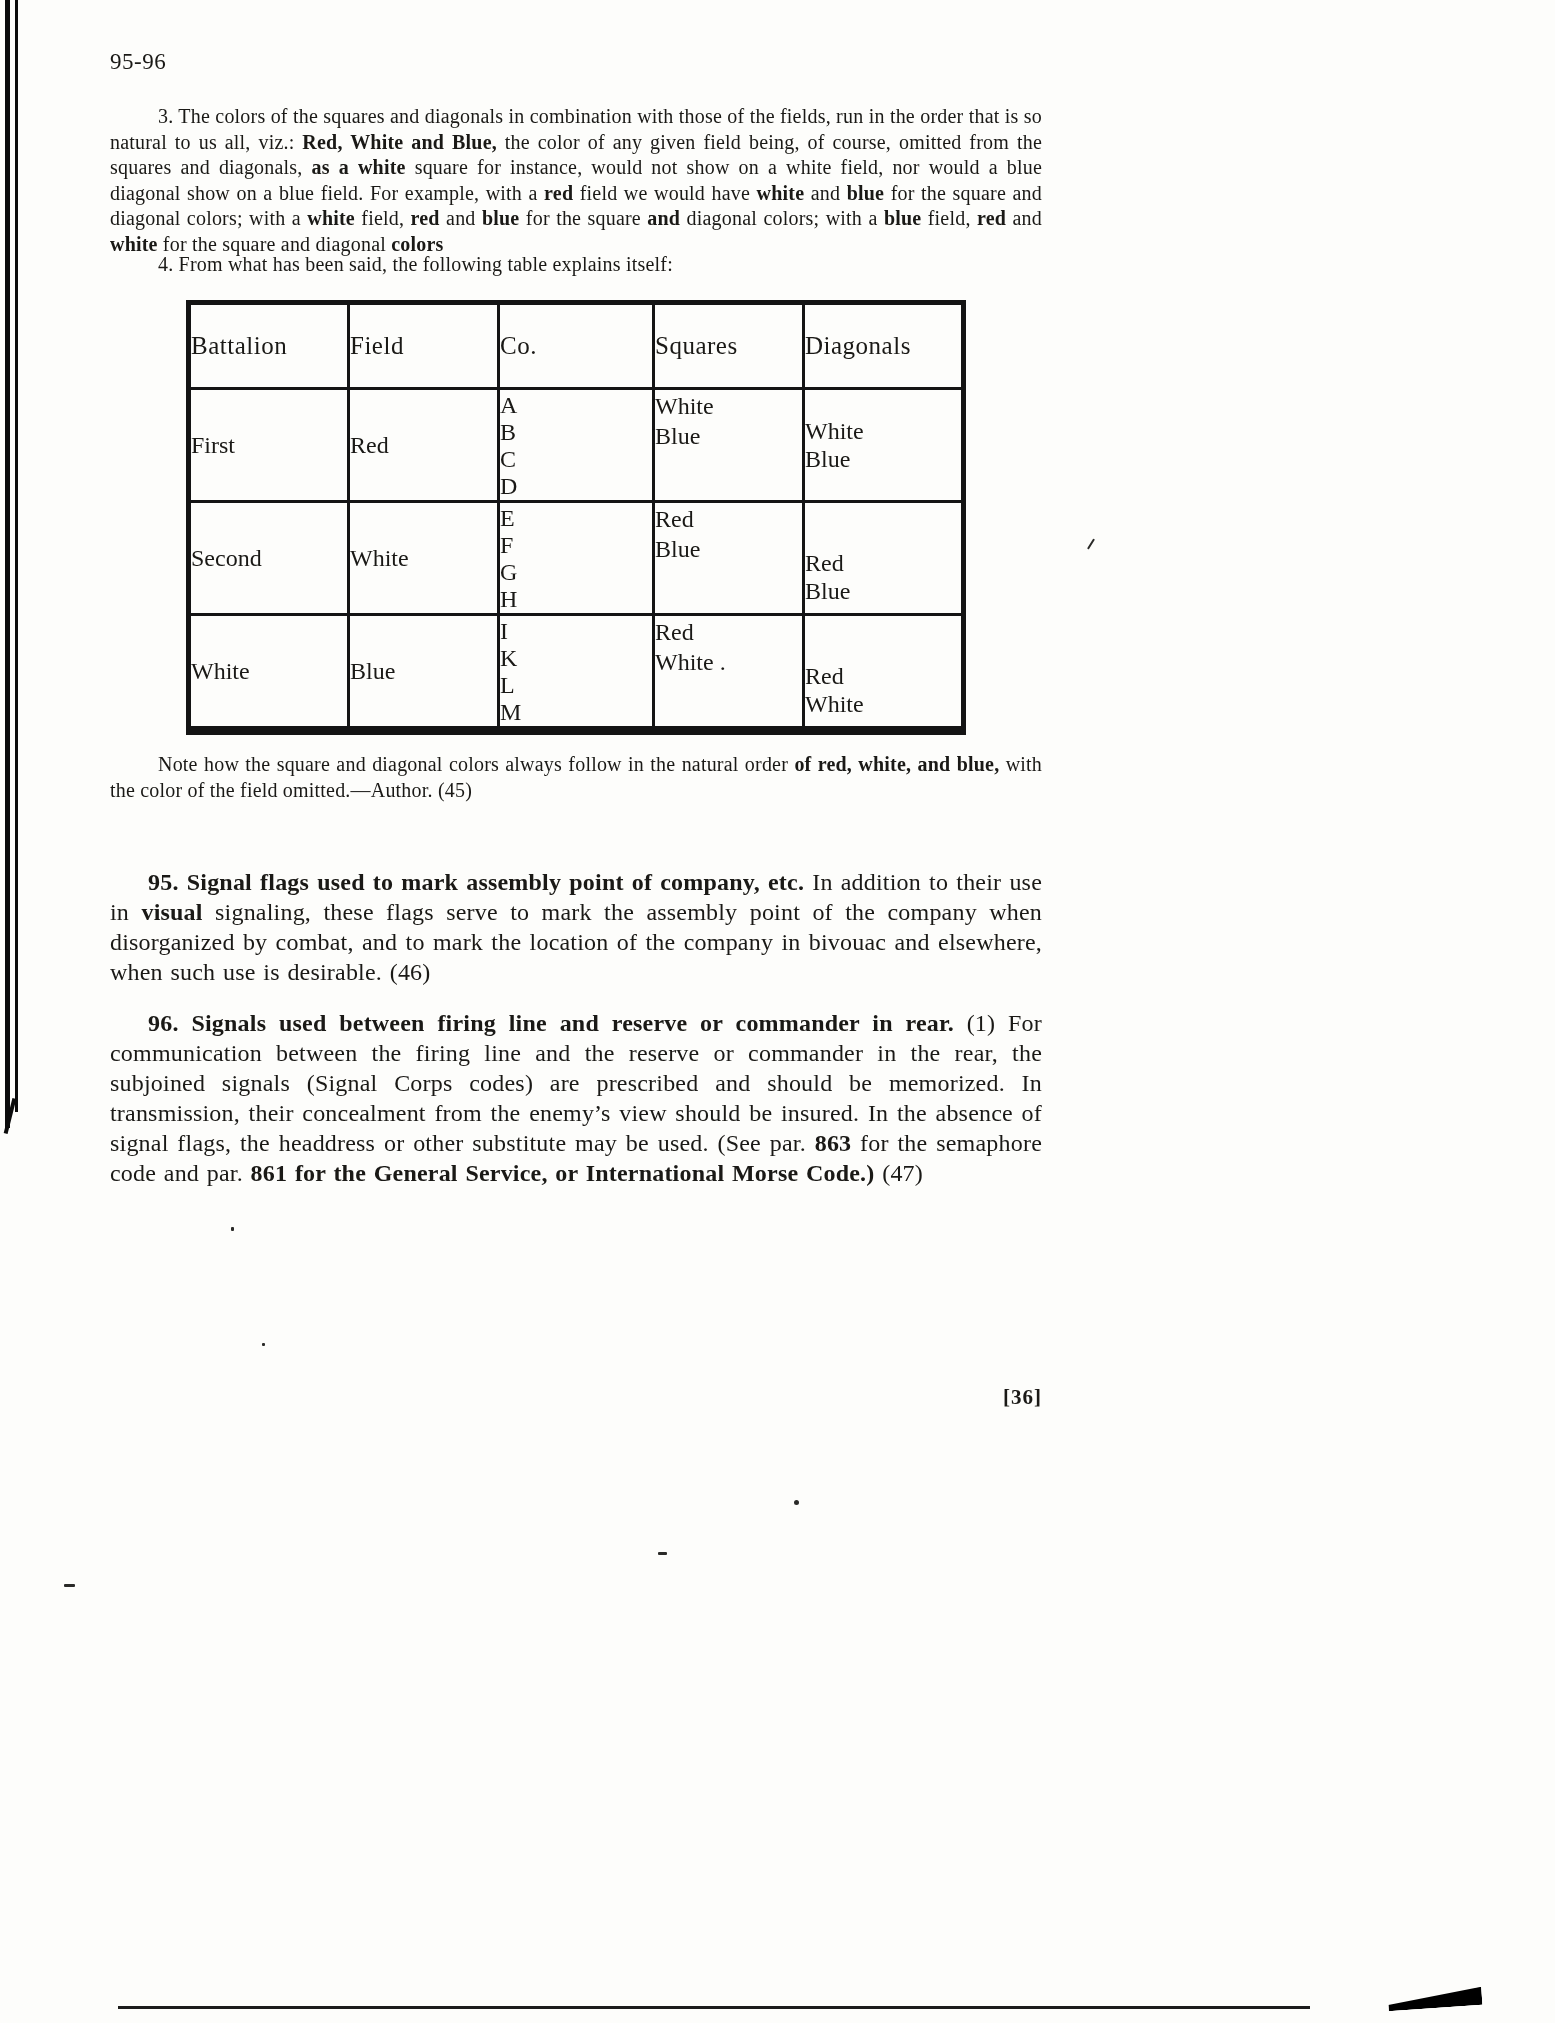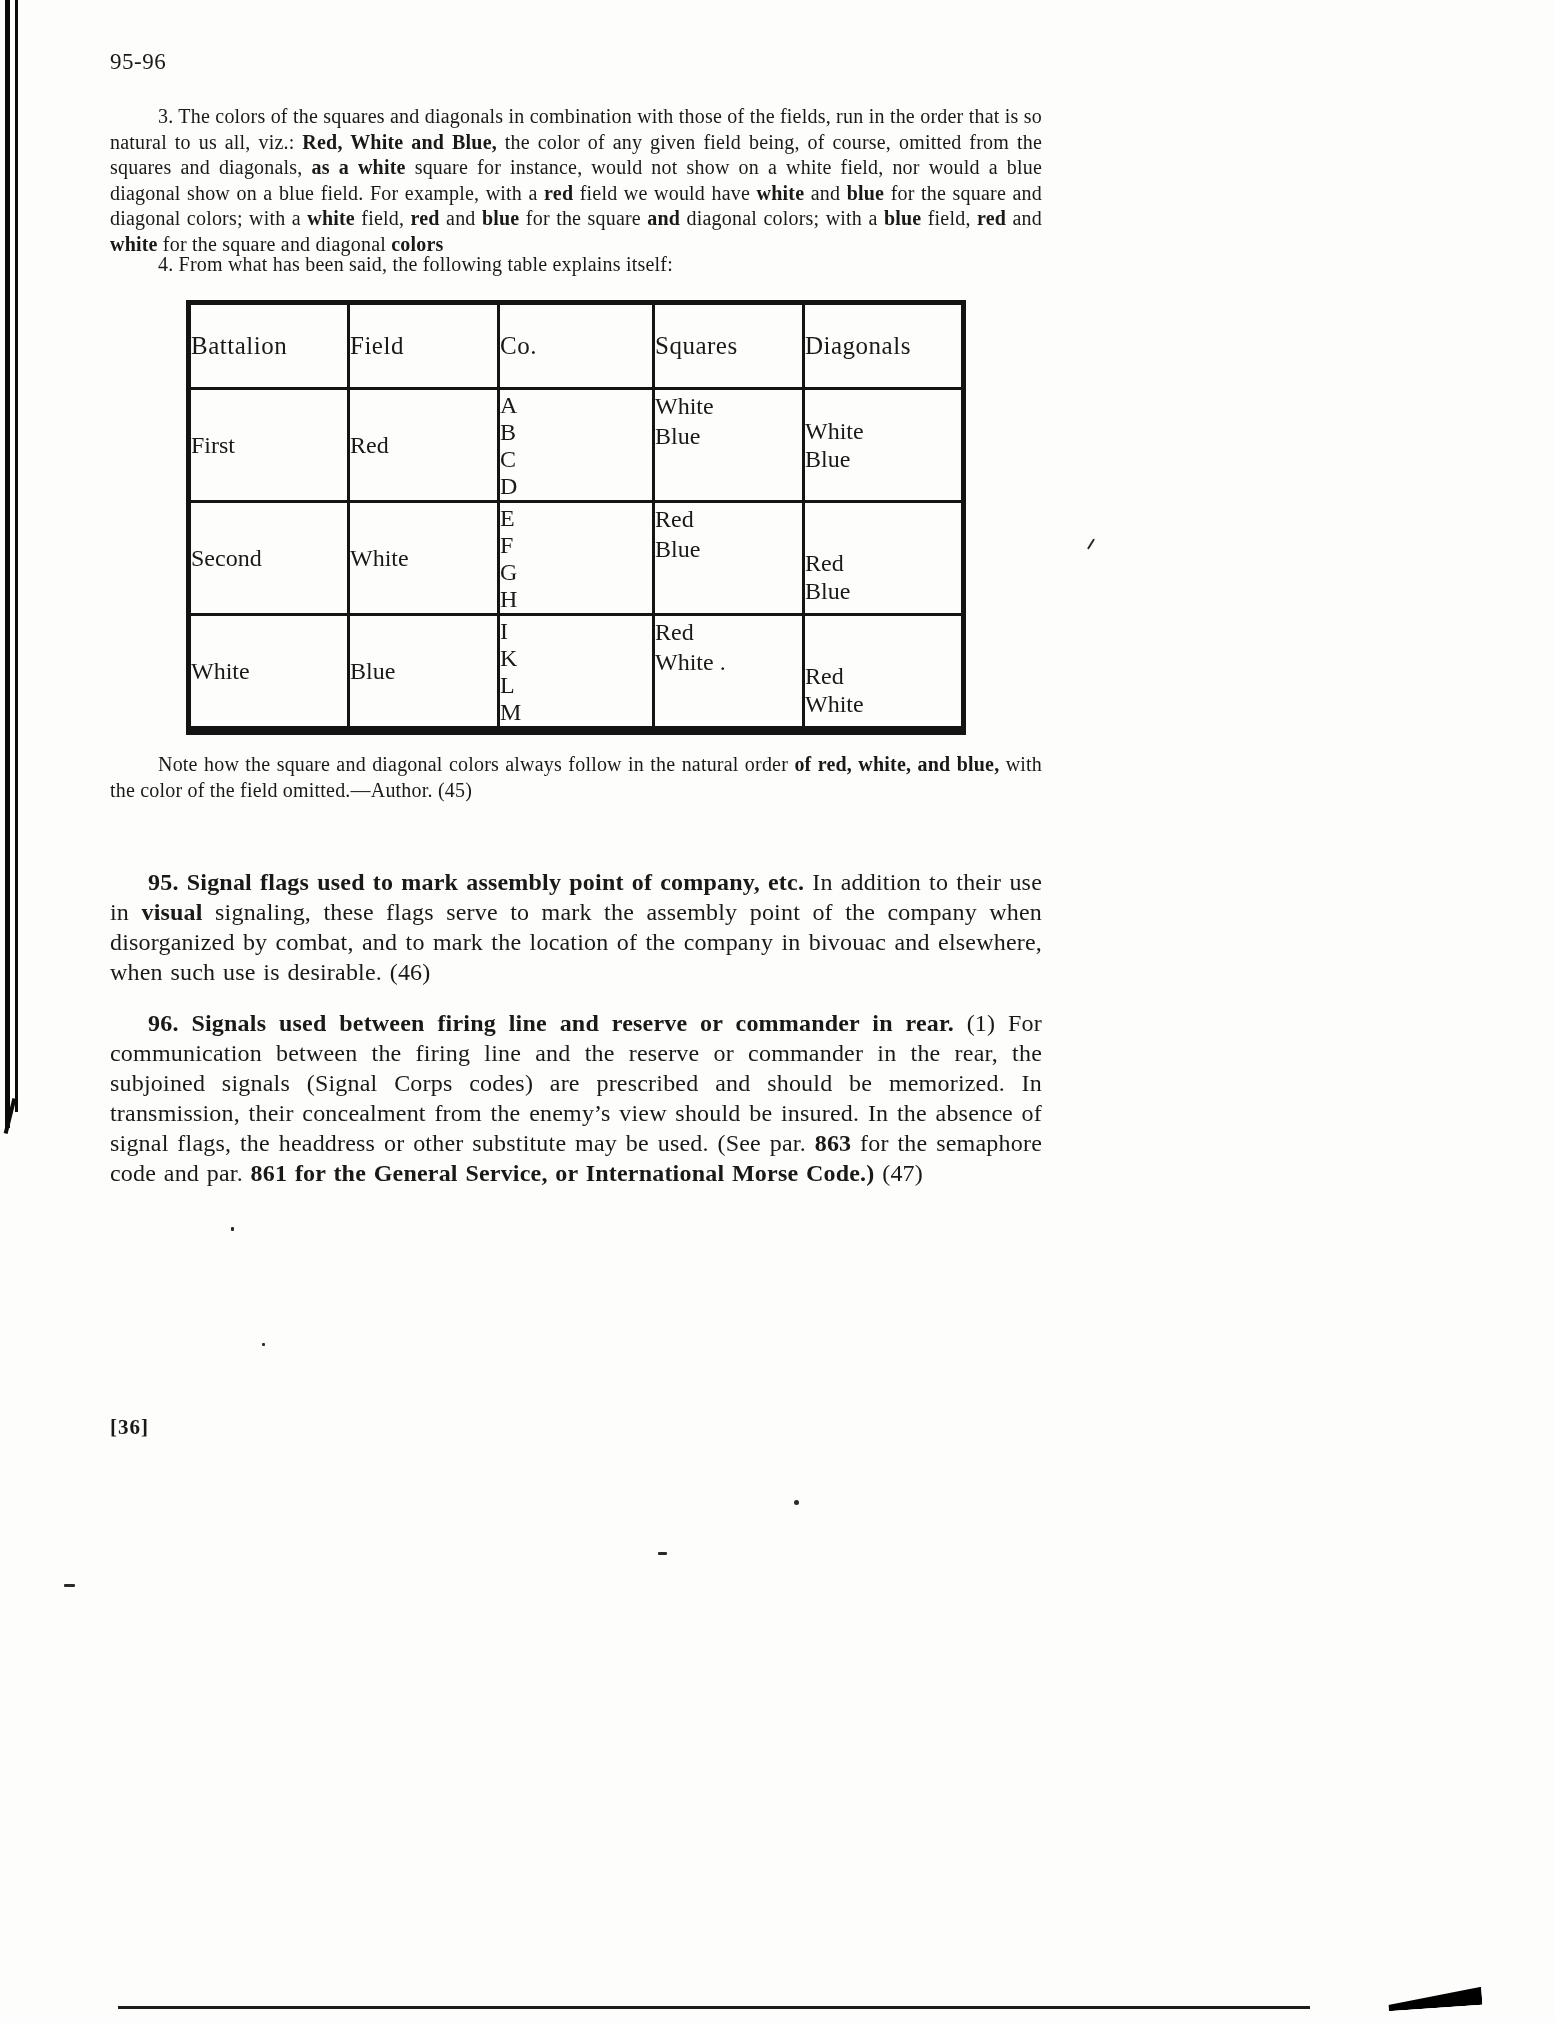--- a/index.html
+++ b/index.html
@@ -16,21 +16,21 @@
   .small { font-size:20px; line-height:25.5px; letter-spacing:.2px; }
   .large { font-size:24px; line-height:30px; word-spacing:1.5px; letter-spacing:.2px; }
   .indent { text-indent:48px; }
   .indent-lg { text-indent:38px;margin-top:32px; }
   .p3   { top:104px; }
   .p4   { top:252px; text-align:left; }
   .note { top:752px; }
   .p95  { top:835px; }
   .p96  { top:976px; }
   .para b { font-weight:bold; }
-  .page-number { position:absolute; left:110px; top:1415px; width:932px; text-align:left;
+  .page-number { position:absolute; left:110px; top:1385px; width:932px; text-align:right;
                  font-size:21px; font-weight:bold; letter-spacing:1px; }
   
   .table-wrap { position:absolute; left:186px; top:300px; }
   .sig-table { border-collapse:collapse; border:5px solid #141414; border-bottom-width:9px;
                table-layout:fixed; font-size:24px; }
   .sig-table th, .sig-table td { border:3px solid #141414; text-align:left; }
   .sig-table th { font-weight:normal; font-size:25px; height:86px; vertical-align:middle; letter-spacing:.5px; }
   .row-1 { height:109px; } .row-2 { height:110px; } .row-3 { height:105px; }
   .c-bat, .c-field { vertical-align:middle; }
   .c-co   { vertical-align:top; white-space:pre-line; line-height:27px; padding-top:2px; }

